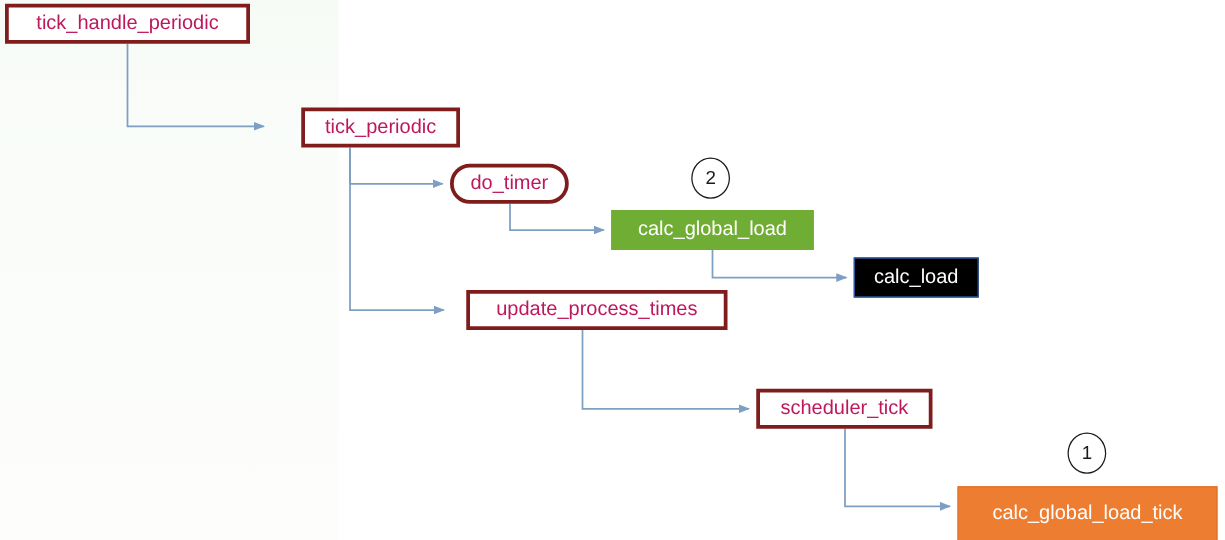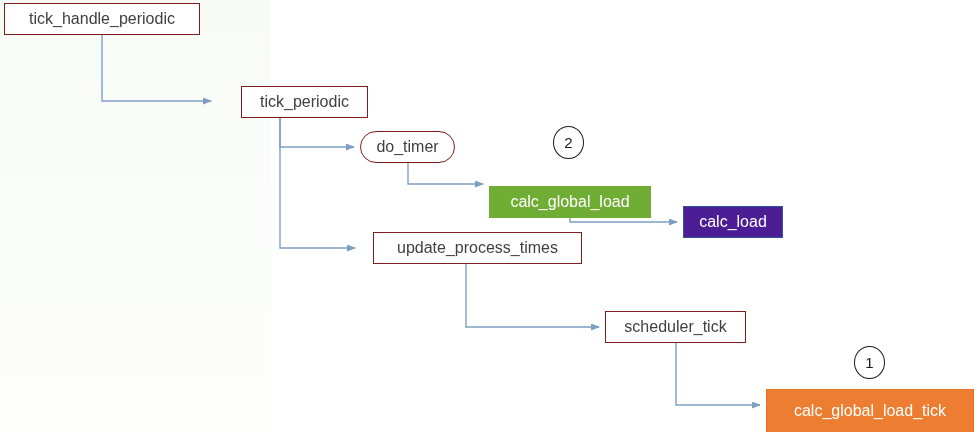--- a/index.html
+++ b/index.html
@@ -37,31 +37,30 @@
     box-sizing: border-box;
     display: flex;
     align-items: center;
     justify-content: center;
     font-size: 16px;
     line-height: 1;
     white-space: nowrap;
   }
   .node.plain {
     background: #ffffff;
-    border: 1px solid #7f1d1d;
-    color: #404040;
+    border: 3px solid #7f1d1d;
+    color: #be185d;
   }
   .node.green {
     background: #70ad34;
     border: 1px solid #70ad34;
     color: #ffffff;
-    margin-top: 18px;
   }
   .node.blue {
-    background: #4c1d95;
+    background: #000000;
     border: 1px solid #2d569a;
     color: #ffffff;
   }
   .node.orange {
     background: #ed7d31;
     border: 1px solid #e2722a;
     color: #ffffff;
   }
   .badge {
     position: absolute;

